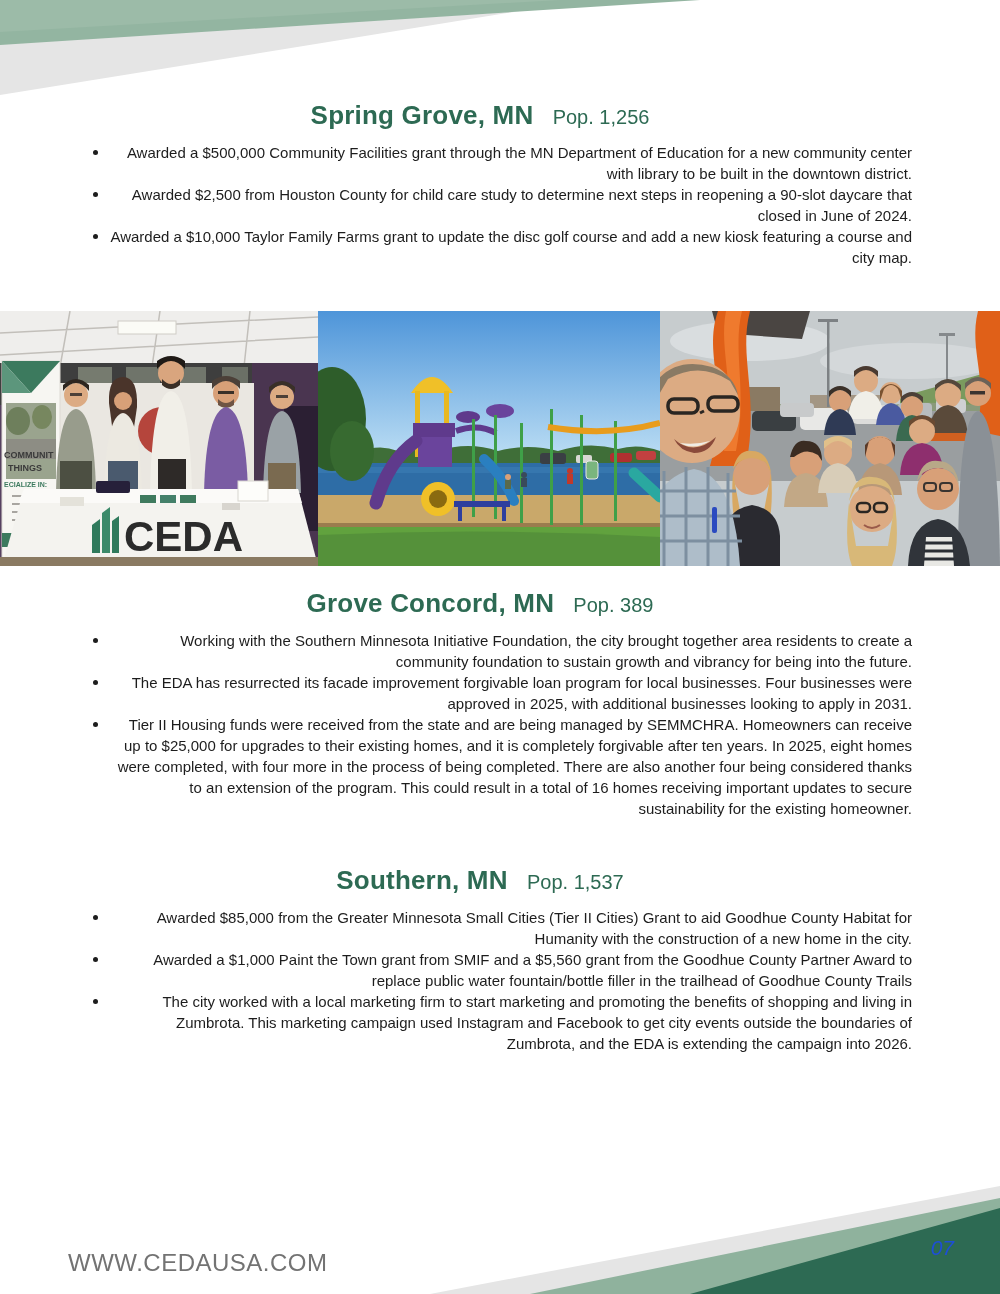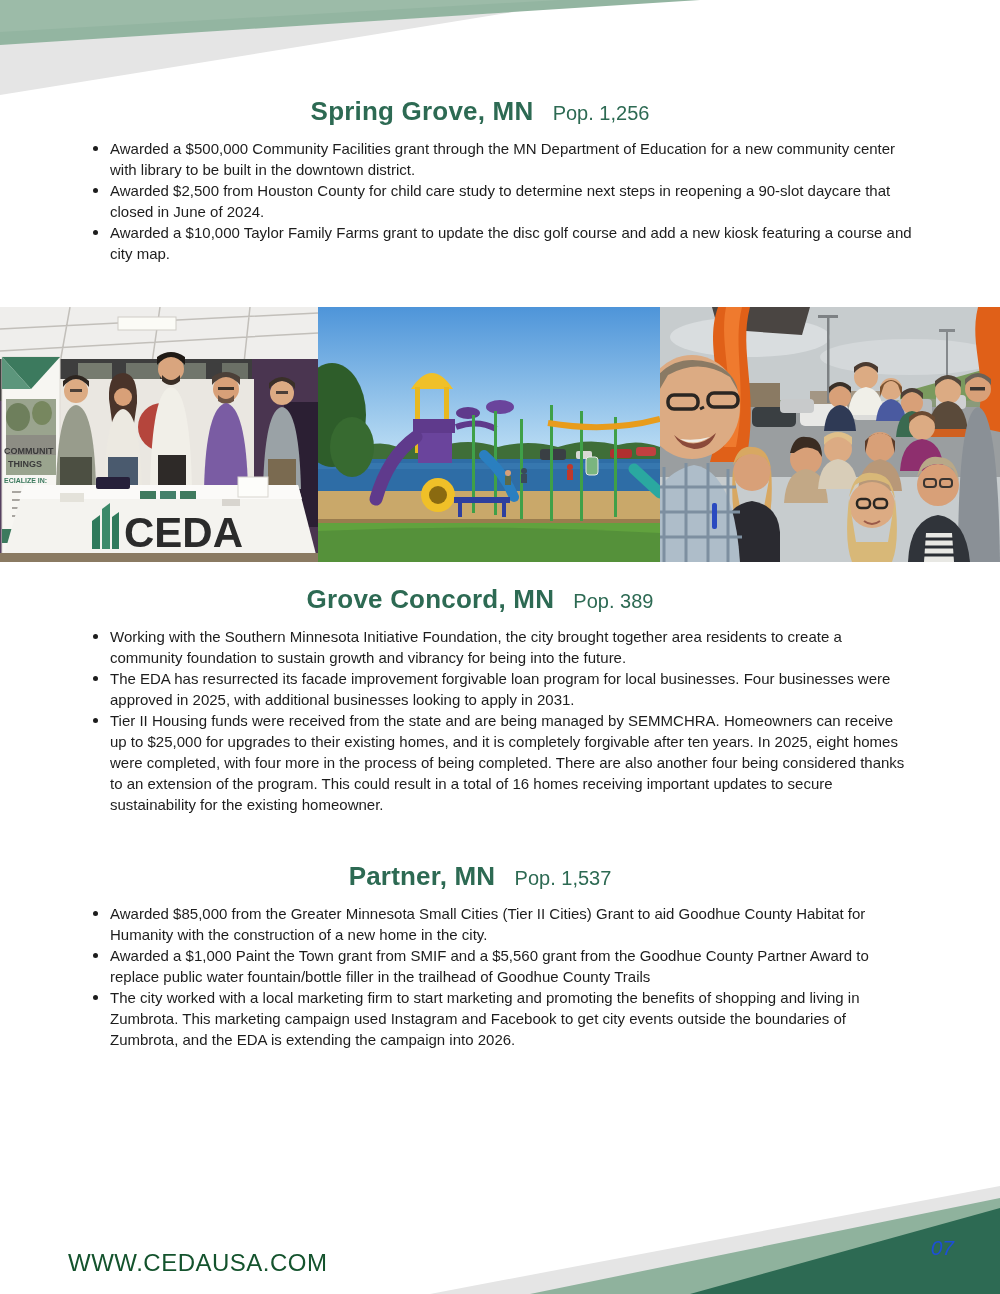--- a/index.html
+++ b/index.html
@@ -7,36 +7,37 @@
     position:relative;
     width:1000px;height:1294px;
     background:#ffffff;
     font-family:"Liberation Sans", sans-serif;
     color:#1d1d1d;
     overflow:hidden;
   }
   .decor{position:absolute;left:0;width:1000px;pointer-events:none;}
   .decor.top{top:0;height:100px;}
   .decor.bottom{bottom:0;height:130px;}
-  .content{position:relative;padding-top:64px;margin-top:32px;}
+  .content{position:relative;padding-top:100px;}
   .city-heading{
     margin:0 40px 10px 0;
     text-align:center;
     font-size:26px;
     line-height:30px;
     color:#2d6a53;
   }
   .city-heading .city{font-weight:bold;letter-spacing:0.2px;}
   .city-heading .pop{font-weight:normal;font-size:20px;margin-left:12px;}
   ul.bullets{
     margin:0;
     padding:0 88px 0 110px;
     list-style:none;
     font-size:15px;
     line-height:21px;
+    text-align:right;
   }
   ul.bullets li{position:relative;}
   ul.bullets li::before{
     content:"";
     position:absolute;
     left:-17px;top:8px;
     width:5px;height:5px;border-radius:50%;
     background:#1d1d1d;
   }
   .photo-strip{
@@ -45,21 +46,21 @@
     margin:43px 0 80px 0;
   }
   .photo-strip svg{display:block;height:255px;}
   .section-westconcord{margin-top:0;}
   .section-zumbrota{margin-top:46px;}
   .footer-url{
     position:absolute;
     left:68px;bottom:17px;
     font-size:24px;
     letter-spacing:0.5px;
-    color:#14532d;
+    color:#737373;
     text-decoration:none;
     z-index:3;
   }
   .page-number{
     position:absolute;
     right:46px;bottom:34px;
     font-size:21px;
     color:#1d4ed8;
     z-index:3;
     font-style:italic;
@@ -356,21 +357,21 @@
       </h2>
       <ul class="bullets">
         <li>Working with the Southern Minnesota Initiative Foundation, the city brought together area residents to create a community foundation to sustain growth and vibrancy for being into the future.</li>
         <li>The EDA has resurrected its facade improvement forgivable loan program for local businesses. Four businesses were approved in 2025, with additional businesses looking to apply in 2031.</li>
         <li>Tier II Housing funds were received from the state and are being managed by SEMMCHRA. Homeowners can receive up to $25,000 for upgrades to their existing homes, and it is completely forgivable after ten years. In 2025, eight homes were completed, with four more in the process of being completed. There are also another four being considered thanks to an extension of the program. This could result in a total of 16 homes receiving important updates to secure sustainability for the existing homeowner.</li>
       </ul>
     </section>
 
     <section class="section-zumbrota">
       <h2 class="city-heading">
-        <span class="city">Partner, MN</span>
+        <span class="city">Southern, MN</span>
         <span class="pop">Pop. 1,537</span>
       </h2>
       <ul class="bullets">
         <li>Awarded $85,000 from the Greater Minnesota Small Cities (Tier II Cities) Grant to aid Goodhue County Habitat for Humanity with the construction of a new home in the city.</li>
         <li>Awarded a $1,000 Paint the Town grant from SMIF and a $5,560 grant from the Goodhue County Partner Award to replace public water fountain/bottle filler in the trailhead of Goodhue County Trails</li>
         <li>The city worked with a local marketing firm to start marketing and promoting the benefits of shopping and living in Zumbrota. This marketing campaign used Instagram and Facebook to get city events outside the boundaries of Zumbrota, and the EDA is extending the campaign into 2026.</li>
       </ul>
     </section>
 
   </div>

